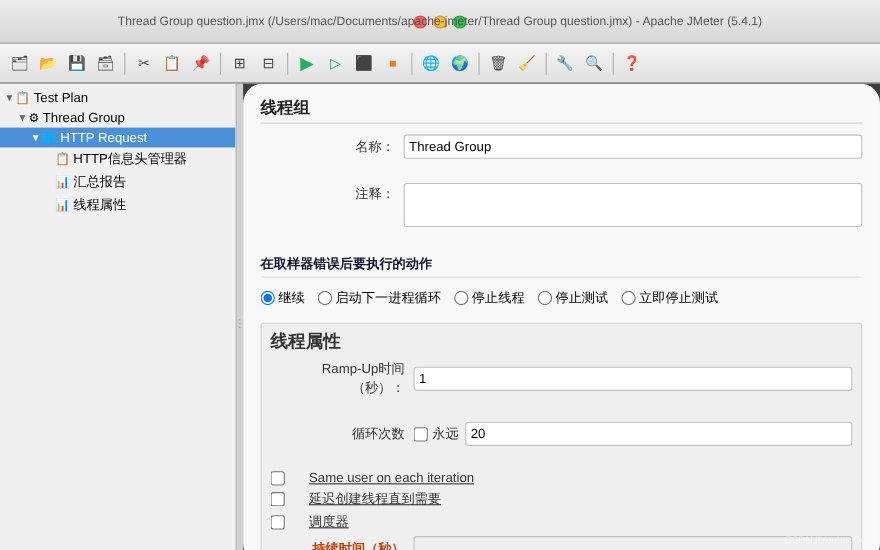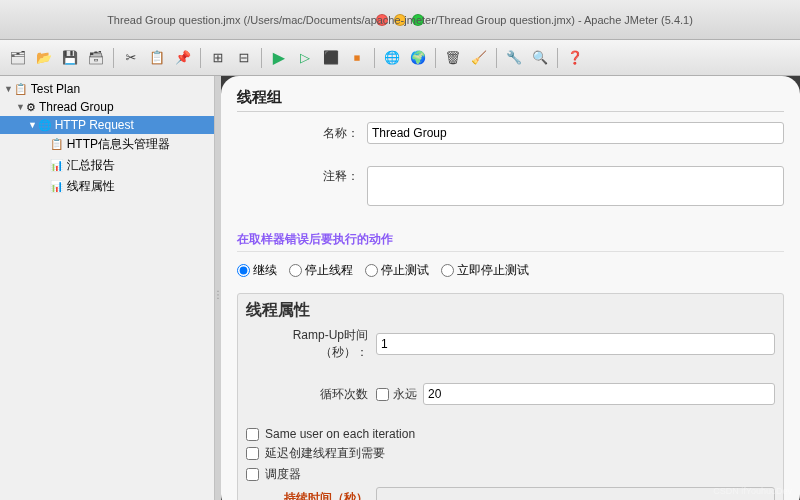--- a/index.html
+++ b/index.html
@@ -164,21 +164,21 @@
       resize: none;
       outline: none;
     }
 
     .subsection {
       margin: 10px 0 6px 0;
     }
     .subsection-title {
       font-size: 12px;
       font-weight: bold;
-      color: #8b5cf6;
+      color: #0f172a;
       margin-bottom: 6px;
       padding: 3px 0;
       border-bottom: 1px solid #e0e0e0;
     }
 
     .radio-group {
       display: flex;
       align-items: flex-end;
       gap: 12px;
       margin: 6px 0 10px 0;
@@ -206,24 +206,25 @@
     .properties-label {
       font-size: 16px;
       font-weight: bold;
       color: #333;
       margin-bottom: 6px;
     }
 
     .checkbox-row {
       display: flex;
       align-items: center;
-      gap: 6px;
+      gap: 22px;
       margin-bottom: 4px;
       font-size: 12px;
       color: #333;
+      text-decoration: underline;
     }
     .checkbox-row input[type=checkbox] {
       cursor: pointer;
     }
 
     .watermark {
       position: fixed;
       bottom: 4px;
       right: 8px;
       font-size: 9px;
@@ -342,20 +343,24 @@
       <span class="form-label" style="padding-top:2px;">注释：</span>
       <textarea class="form-textarea" style=""></textarea>
     </div>
 
     <div class="subsection">
       <div class="subsection-title">在取样器错误后要执行的动作</div>
       <div class="radio-group">
         <label class="radio-item">
           <input type="radio" name="error_action" checked="" style="">
           <span>继续</span>
+        </label>
+        <label class="radio-item">
+          <input type="radio" name="error_action" style="">
+          <span>启动下一进程循环</span>
         </label>
         <label class="radio-item">
           <input type="radio" name="error_action" style="">
           <span>停止线程</span>
         </label>
         <label class="radio-item">
           <input type="radio" name="error_action" style="">
           <span>停止测试</span>
         </label>
         <label class="radio-item">

